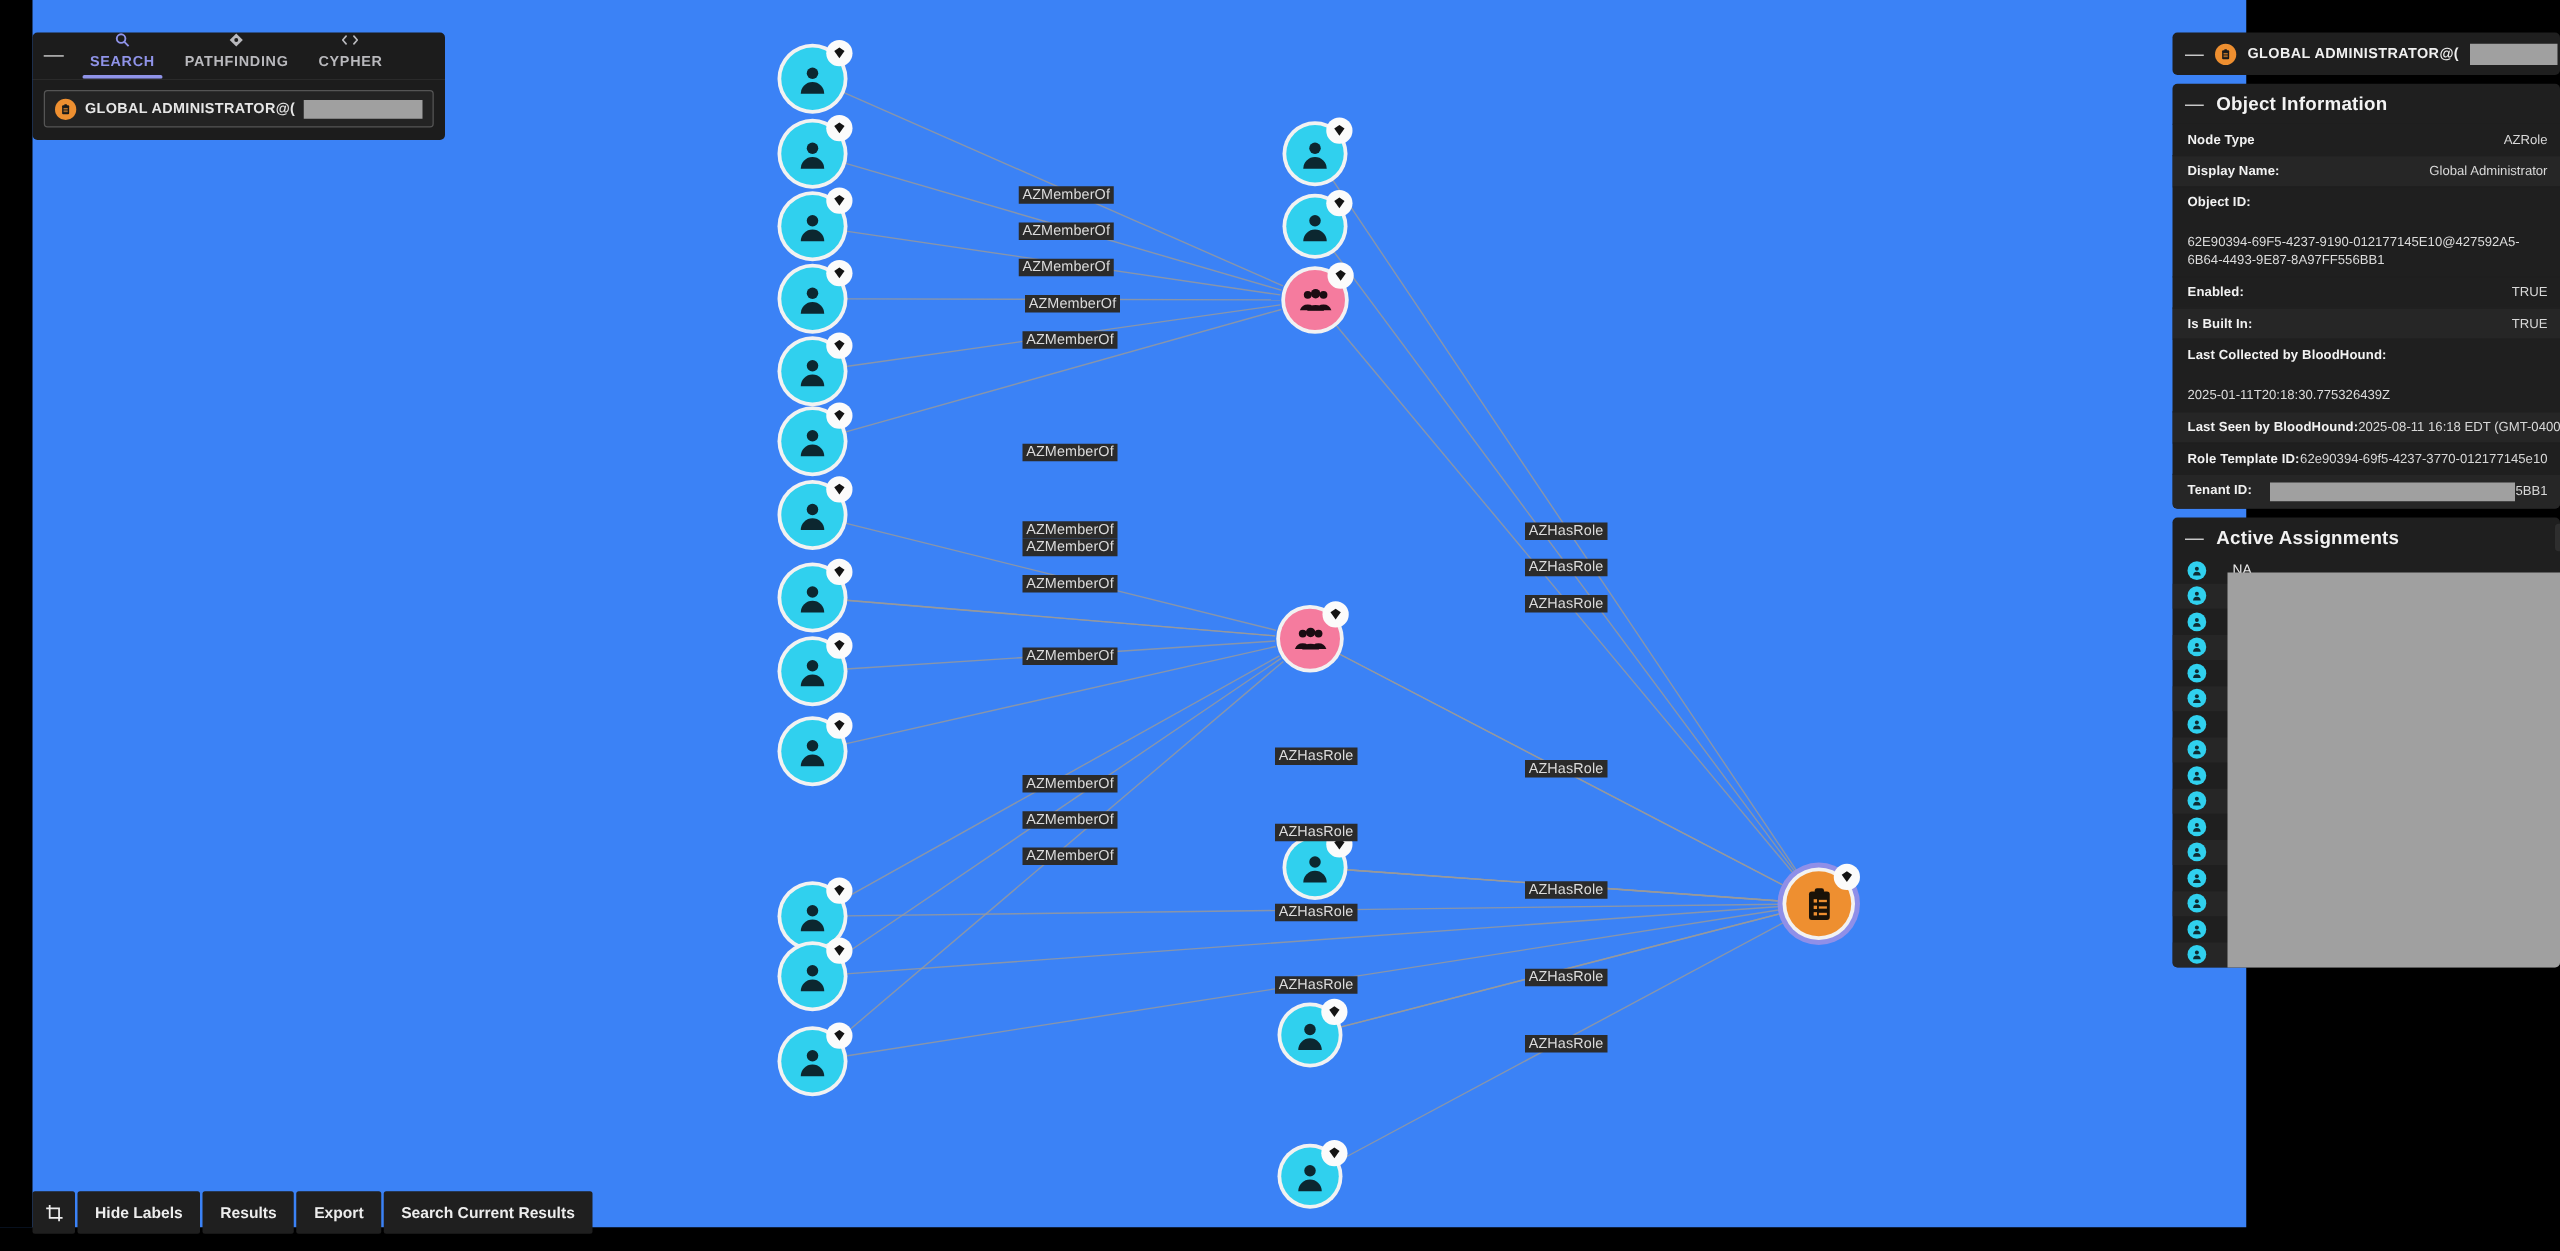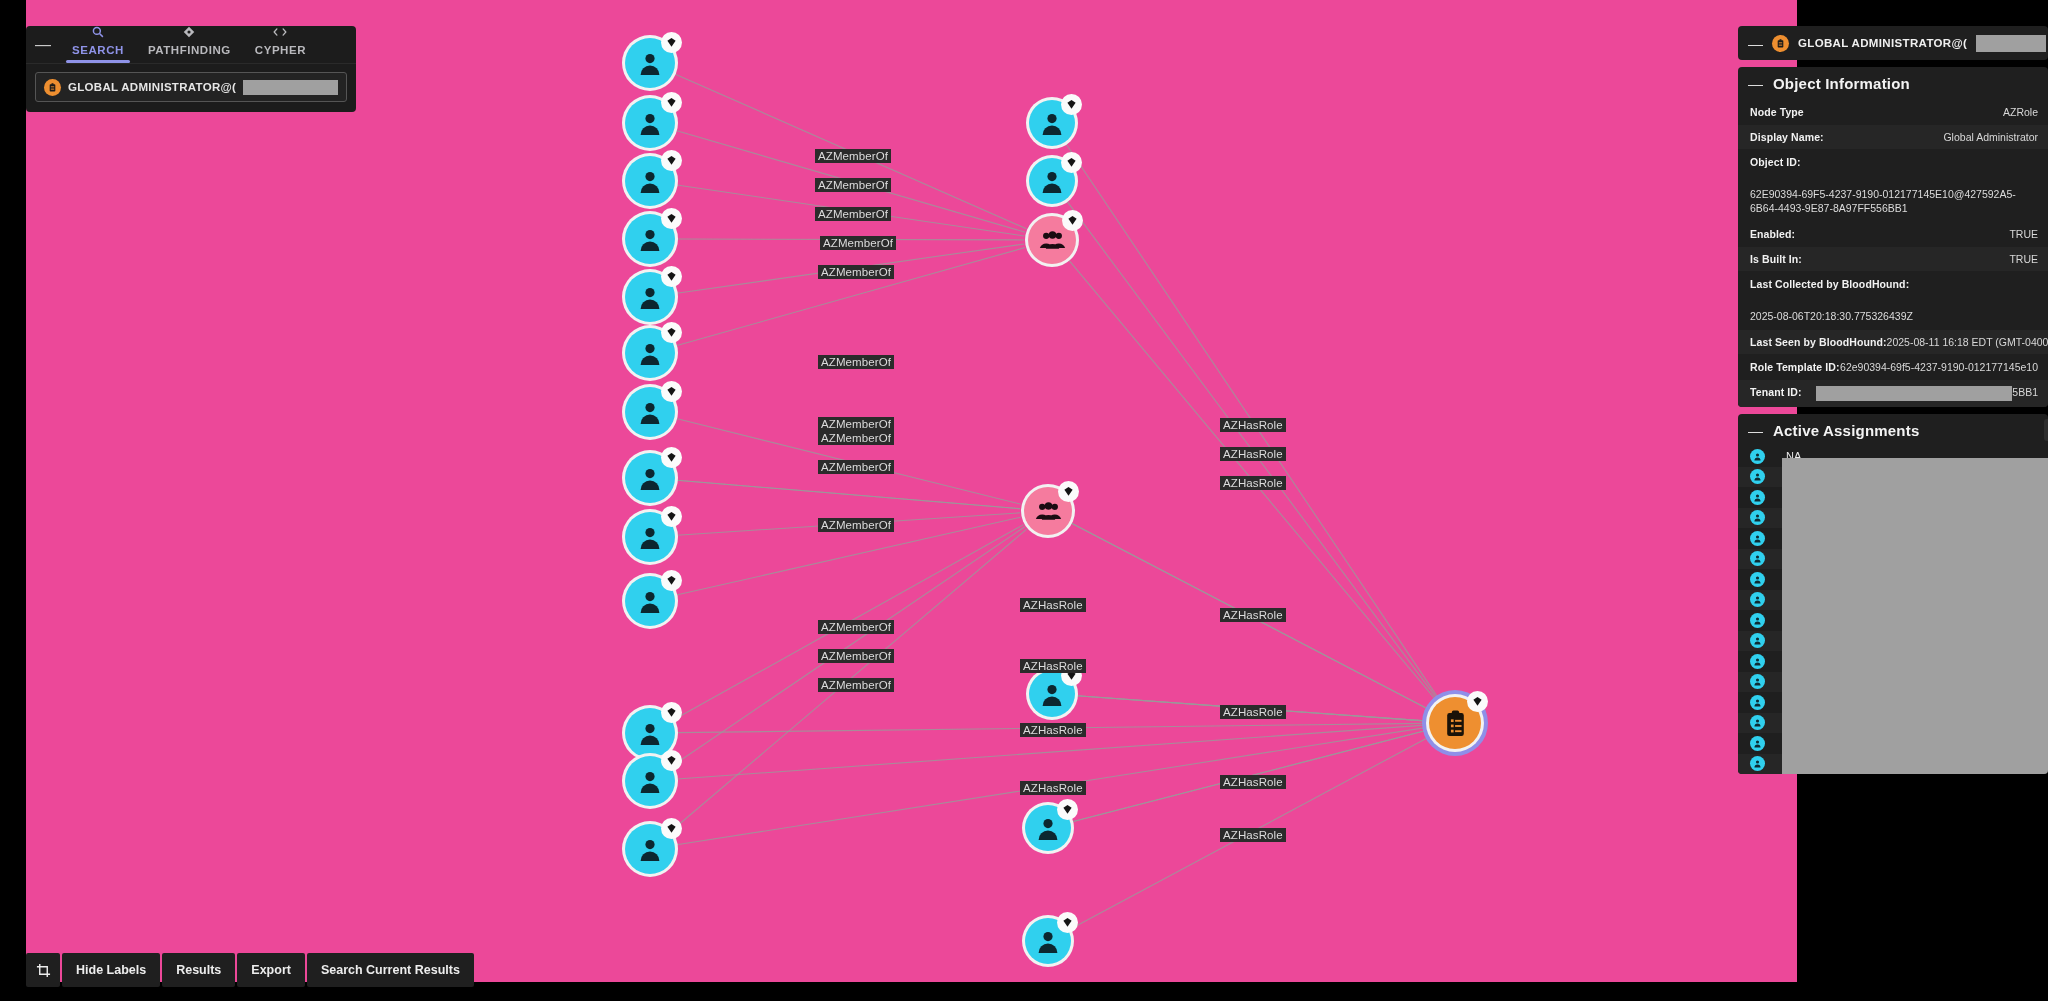--- a/index.html
+++ b/index.html
@@ -9,21 +9,21 @@
     background: #000000;
     font-family: "Liberation Sans", sans-serif;
     overflow: hidden;
   }
   #app { position: relative; width: 2048px; height: 1001px; background: #000; }
 
   
   #graph-canvas {
     position: absolute; left: 0; top: 0;
     width: 1797px; height: 982px;
-    background: #ec4899;
+    background: #3b82f6;
   }
   #graph-svg { position: absolute; left: 0; top: 0; }
 
   .node {
     position: absolute;
     border-radius: 50%;
     display: flex; align-items: center; justify-content: center;
     box-shadow: 0 0 0 3px #f2f2f2;
   }
   .node.user   { background: #30d0ee; }
@@ -626,29 +626,29 @@
           <div class="field">
             <div class="fk">Enabled:</div>
             <div class="fv">TRUE</div>
           </div>
           <div class="field alt">
             <div class="fk">Is Built In:</div>
             <div class="fv">TRUE</div>
           </div>
           <div class="field stack">
             <div class="fk">Last Collected by BloodHound:</div>
-            <div class="fv">2025-08-06T20:18:30.775326439Z</div>
+            <div class="fv">2025-01-11T20:18:30.775326439Z</div>
           </div>
           <div class="field alt">
             <div class="fk">Last Seen by BloodHound:</div>
             <div class="fv">2025-08-11 16:18 EDT (GMT-0400)</div>
           </div>
           <div class="field">
             <div class="fk">Role Template ID:</div>
-            <div class="fv">62e90394-69f5-4237-9190-012177145e10</div>
+            <div class="fv">62e90394-69f5-4237-3770-012177145e10</div>
           </div>
           <div class="field alt">
             <div class="fk">Tenant ID:</div>
             <div class="fv"><span class="redact" style="width: 196px; vertical-align: middle;"></span><span>5BB1</span></div>
           </div>
         </div>
     </div>
 
     <div class="section">
       <div class="section-head">

